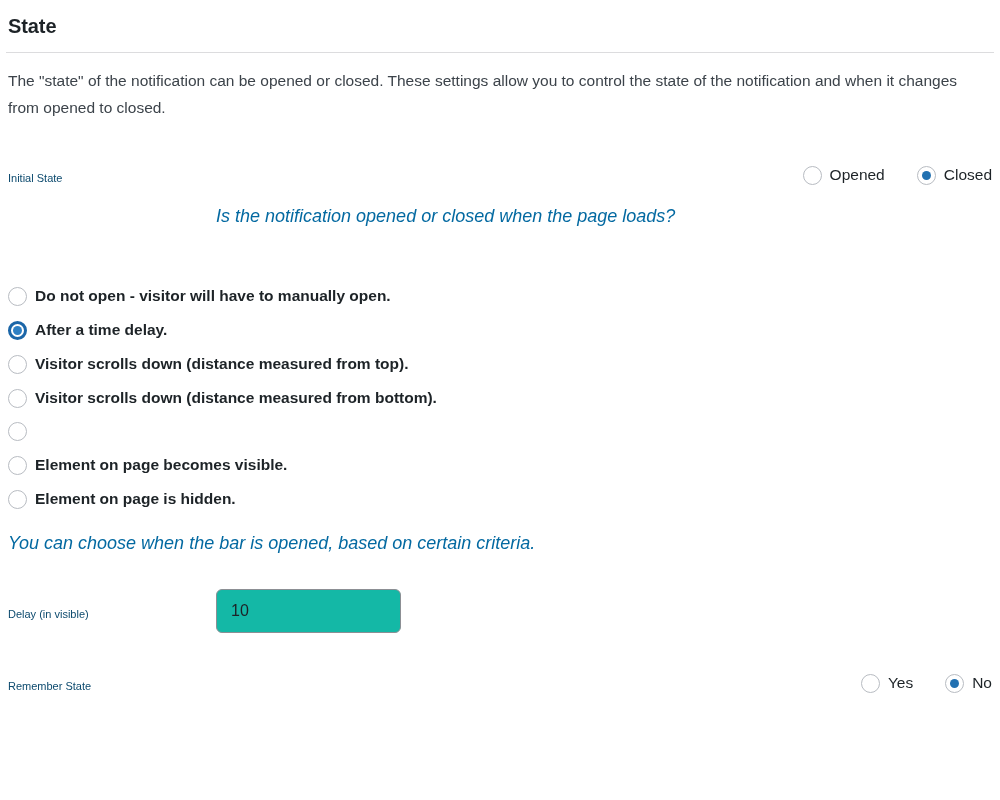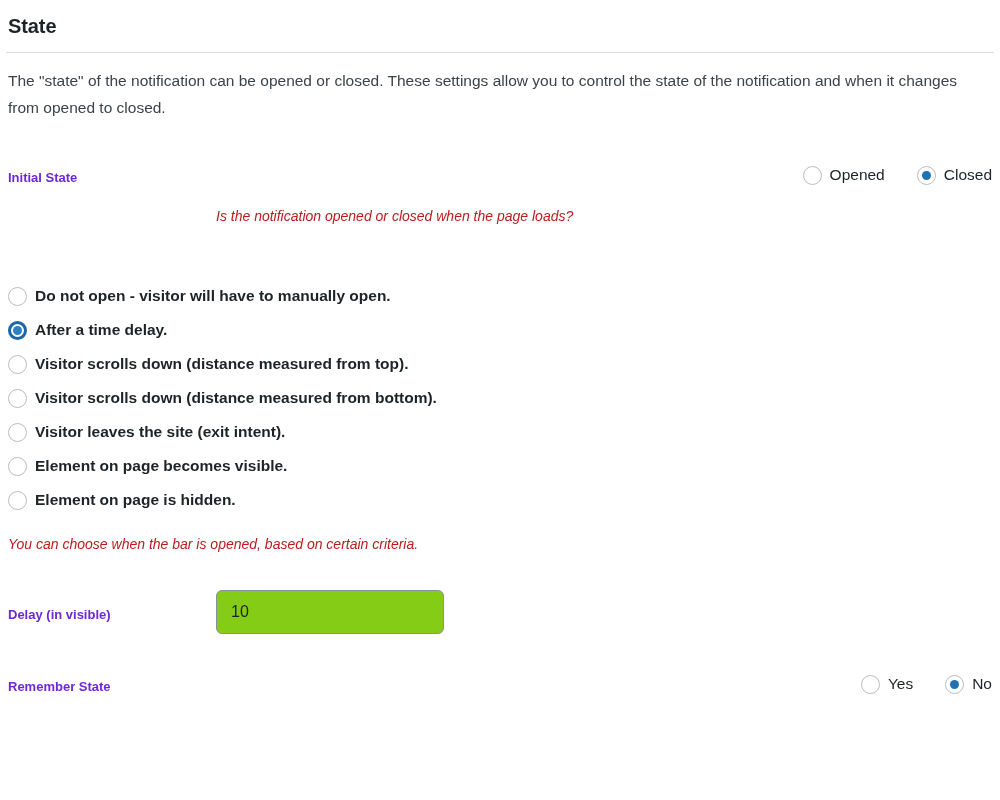--- a/index.html
+++ b/index.html
@@ -51,23 +51,23 @@
     padding: 0 2px;
   }
   .row-initial  { margin-top: 44px; }
   .row-openwhen { margin-top: 56px; }
   .row-delay    { margin-top: 44px; }
   .row-remember { margin-top: 40px; }
 
   .row-label {
     width: 208px;
     flex: 0 0 208px;
-    font-size: 13px;
-    font-weight: bold;
-    color: #6d28d9;
+    font-size: 11px;
+    font-weight: normal;
+    color: #0c4a6e;
     line-height: 22px;
     padding-top: 2px;
   }
   .row-field {
     flex: 1 1 auto;
     min-width: 0;
   }
 
   
   .radio-inline {
@@ -125,39 +125,39 @@
   .radio-label {
     font-size: 15.5px;
     color: #1d2327;
     line-height: 20px;
     margin-left: 8px;
     white-space: nowrap;
   }
 
   
   .help-text {
-    font-size: 14px;
+    font-size: 18px;
     font-style: italic;
-    color: #b91c1c;
+    color: #0369a1;
     line-height: 27px;
     margin: 0;
     max-width: 790px;
   }
   .help-initial  { margin-top: 18px; }
   .help-openwhen { margin-top: 21px; }
   .help-remember { margin-top: 18px; }
 
   
   .text-input {
-    width: 228px;
+    width: 185px;
     height: 44px;
     box-sizing: border-box;
     border: 1px solid #8c8f94;
     border-radius: 6px;
-    background: #84cc16;
+    background: #14b8a6;
     font-family: "Liberation Sans", sans-serif;
     font-size: 16px;
     color: #1d2327;
     padding: 0 14px;
     outline: none;
     margin-top: -12px;
   }
 </style>
 </head>
 <body>
@@ -199,21 +199,20 @@
         <label class="radio-option">
           <span class="radio-mark"></span>
           <span class="radio-label">Visitor scrolls down (distance measured from top).</span>
         </label>
         <label class="radio-option">
           <span class="radio-mark"></span>
           <span class="radio-label">Visitor scrolls down (distance measured from bottom).</span>
         </label>
         <label class="radio-option">
           <span class="radio-mark"></span>
-          <span class="radio-label">Visitor leaves the site (exit intent).</span>
         </label>
         <label class="radio-option">
           <span class="radio-mark"></span>
           <span class="radio-label">Element on page becomes visible.</span>
         </label>
         <label class="radio-option">
           <span class="radio-mark"></span>
           <span class="radio-label">Element on page is hidden.</span>
         </label>
       </div>

